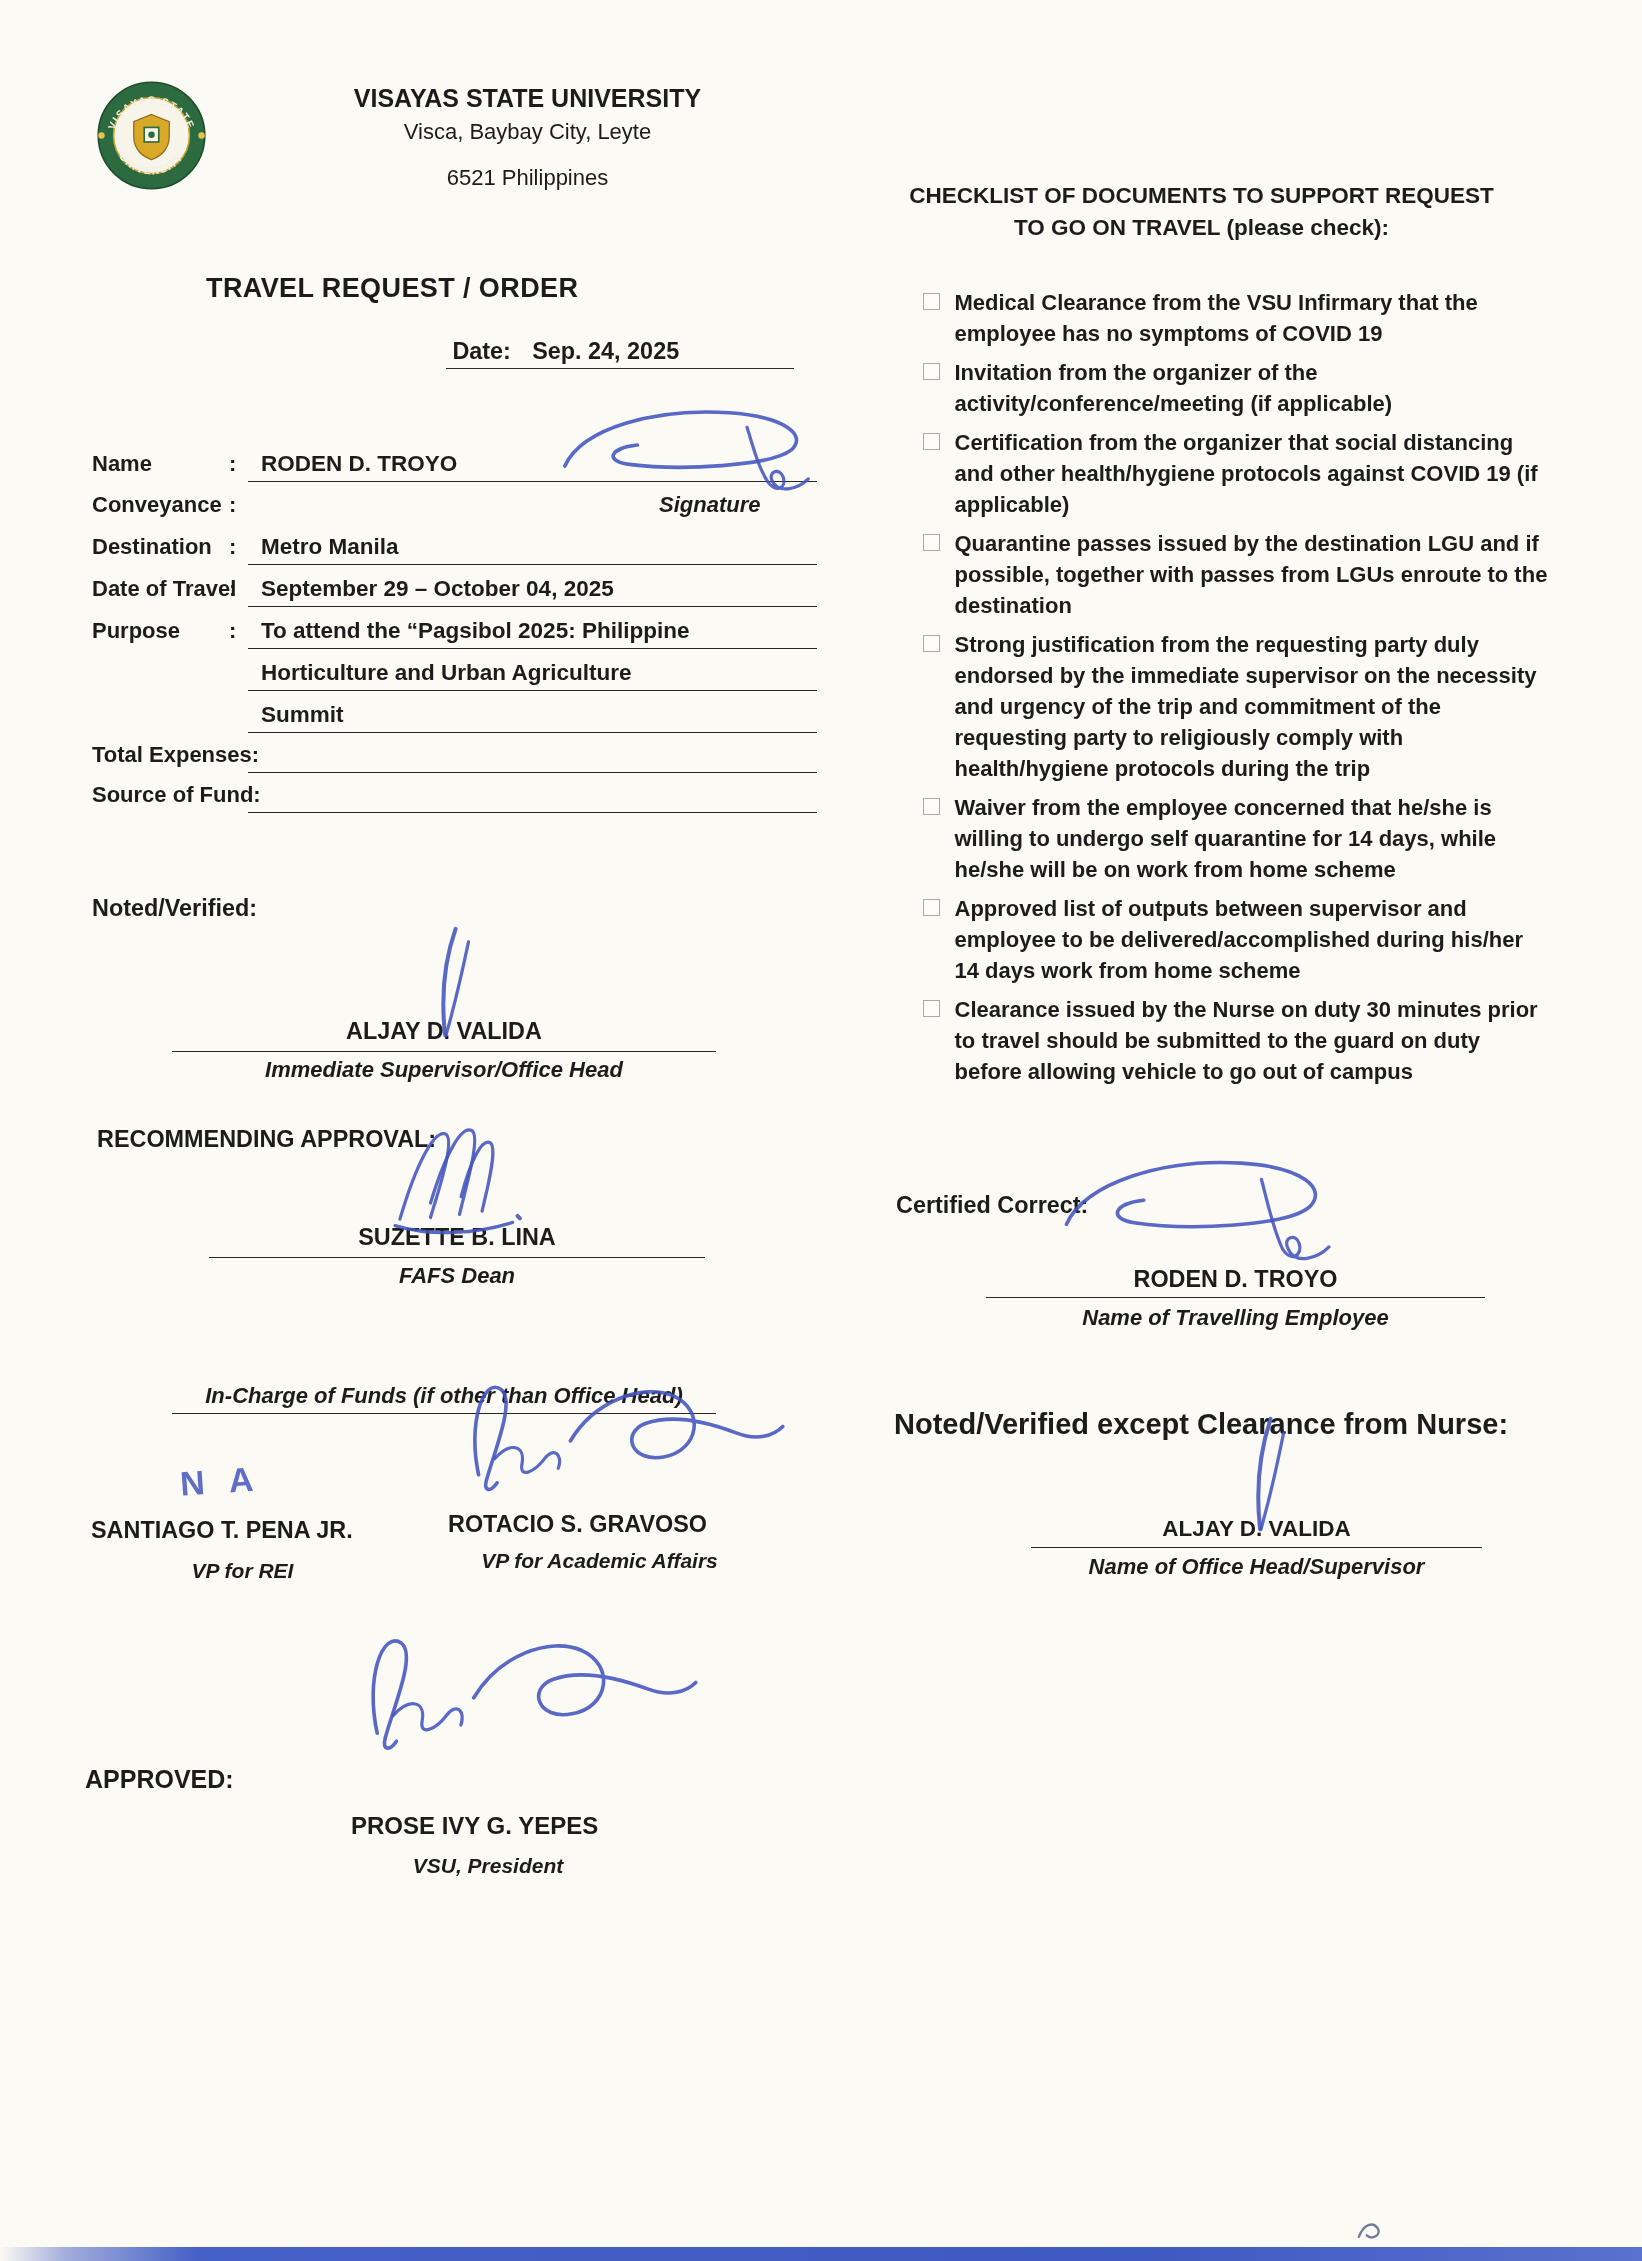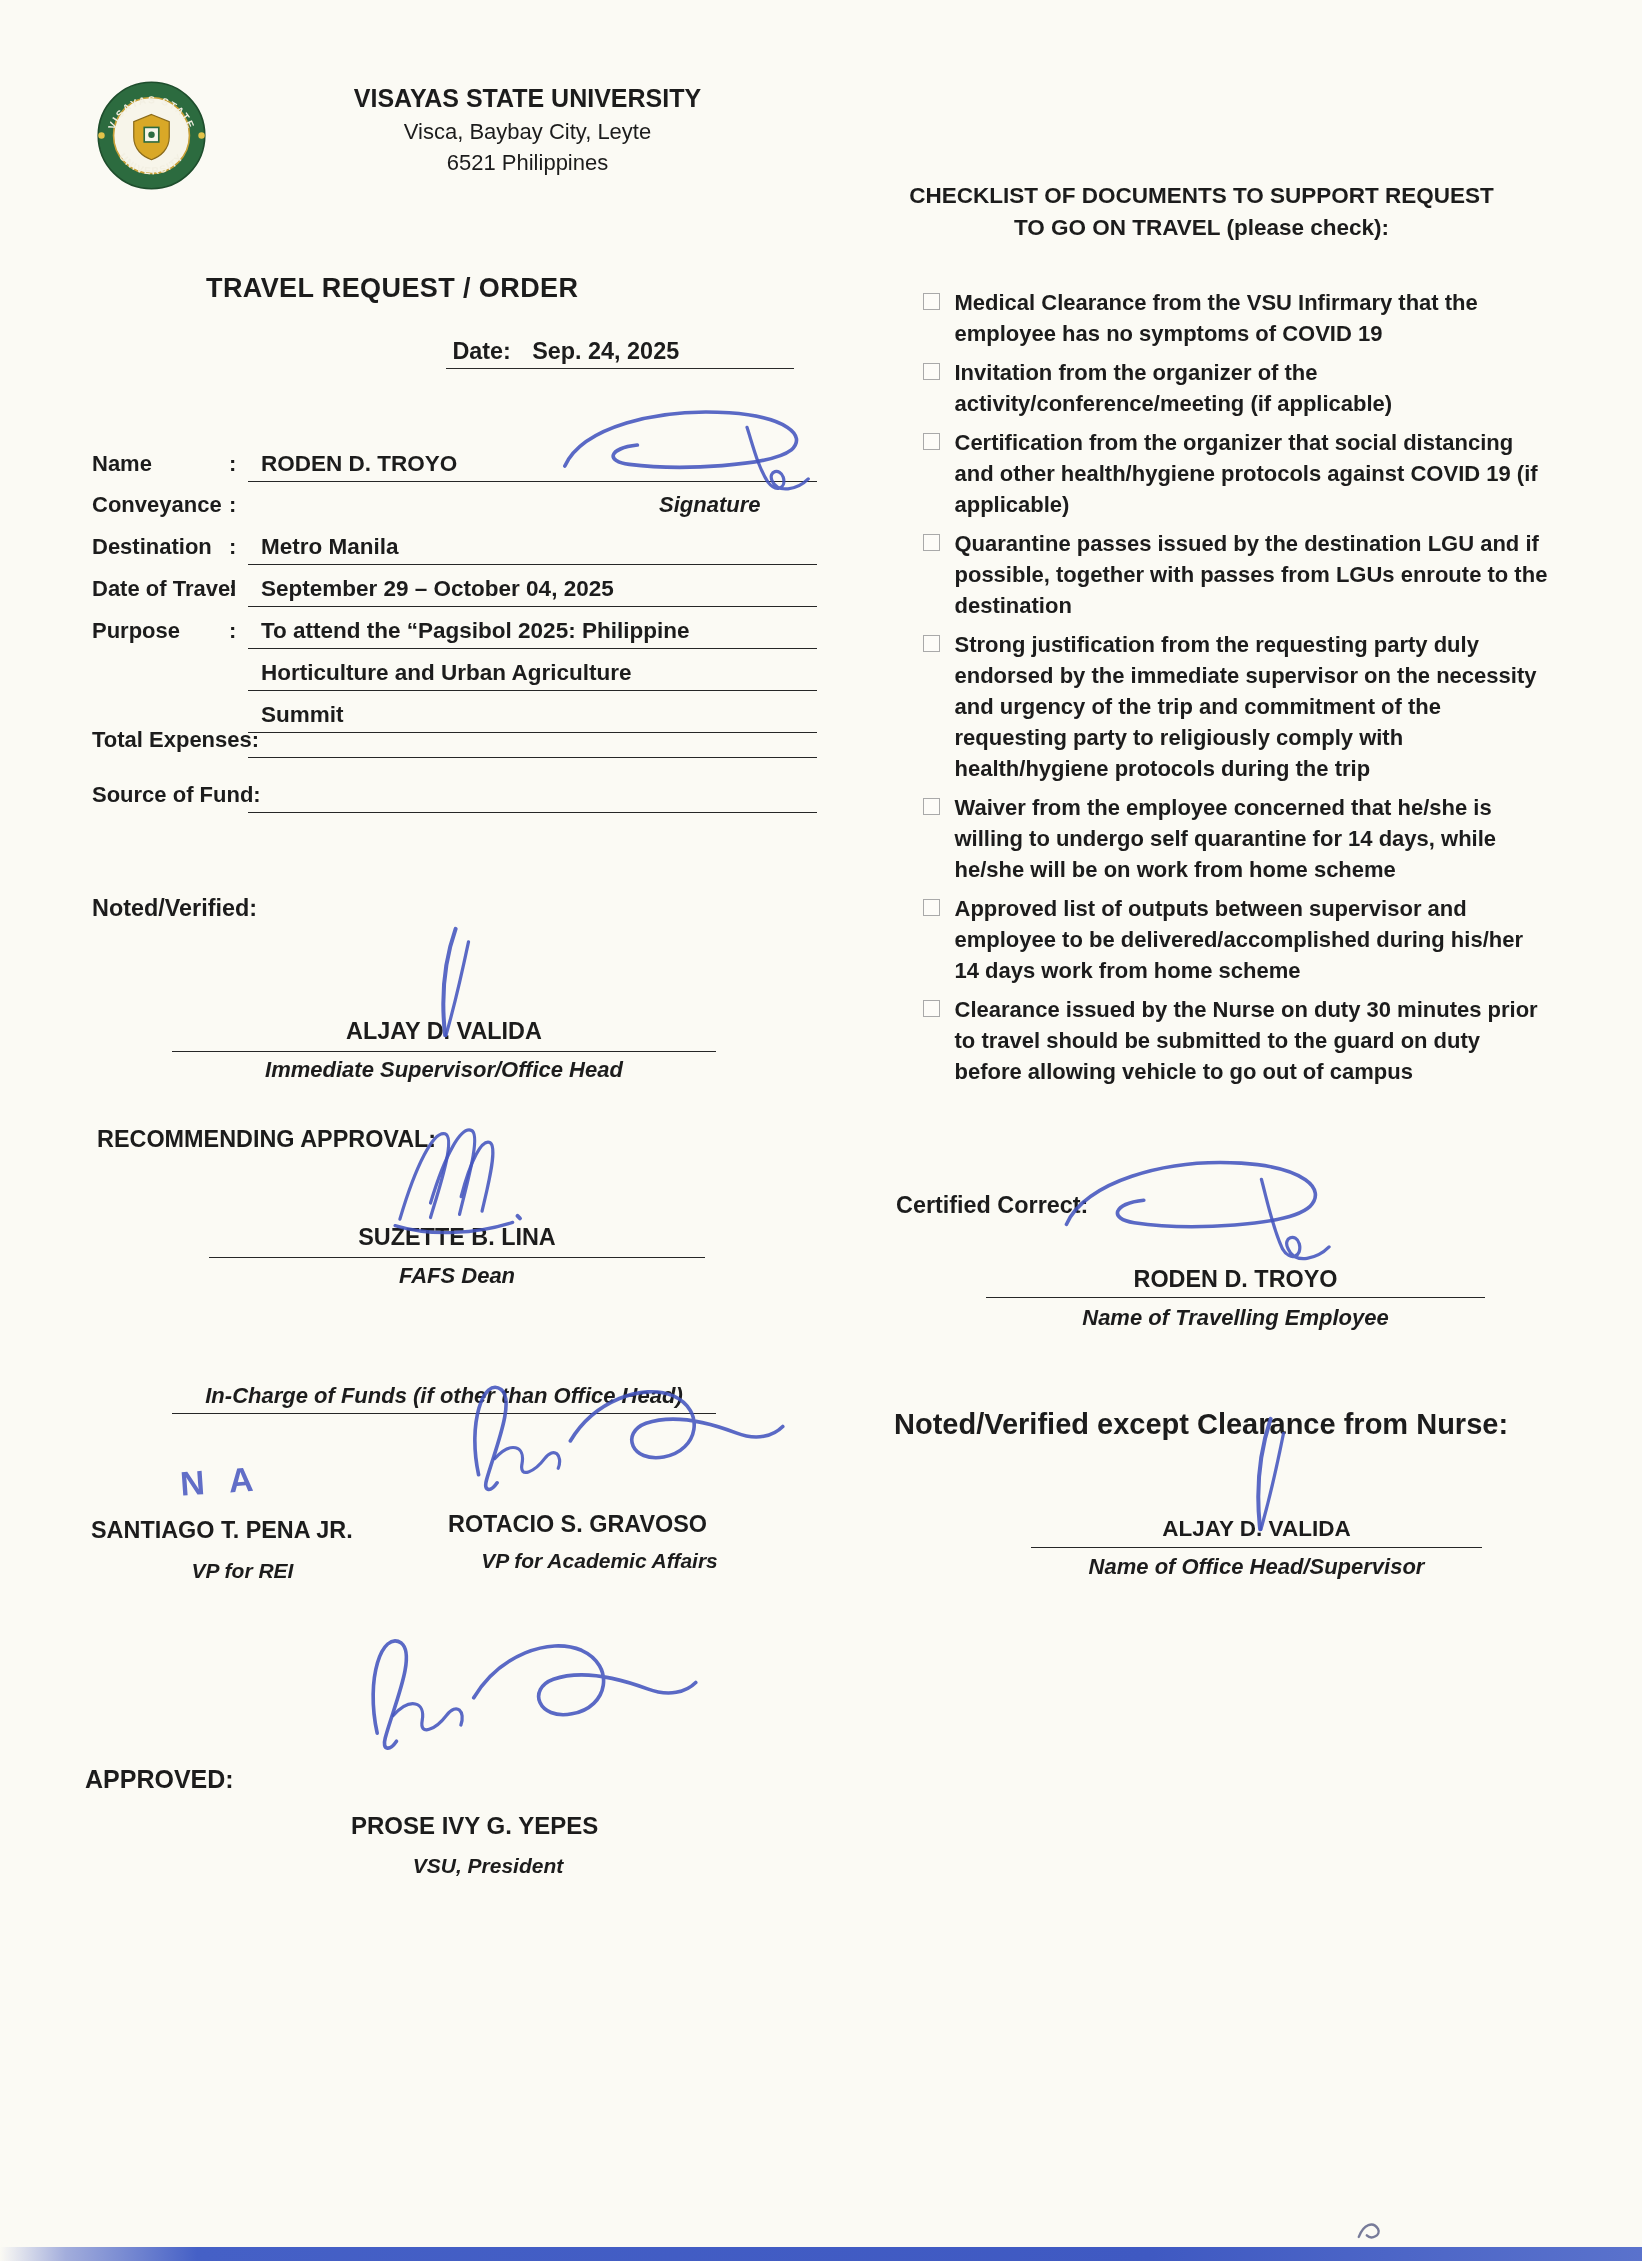--- a/index.html
+++ b/index.html
@@ -45,21 +45,21 @@
     <path d="M70,44 l22,9 v19 c0,15 -11,24 -22,28 c-11,-4 -22,-13 -22,-28 v-19 z" fill="#d9a827" stroke="#8a6a1a" stroke-width="1.5"></path>
     <rect x="61" y="60" width="18" height="18" fill="#f7f5ea" stroke="#2c6b3f" stroke-width="2"></rect>
     <circle cx="70" cy="69" r="4" fill="#2c6b3f"></circle>
     <circle cx="8" cy="70" r="4" fill="#e3c34a"></circle>
     <circle cx="132" cy="70" r="4" fill="#e3c34a"></circle>
   </svg>
 
   <div class="abs ctr" style="left:306px; top:84px; width:443px;">
     <div class="b" style="font-size:25px;">VISAYAS STATE UNIVERSITY</div>
     <div style="font-size:22px; margin-top:5.6px;">Visca, Baybay City, Leyte</div>
-    <div style="font-size:22px; margin-top:5px;">6521  Philippines</div>
+    <div style="font-size:22px; margin-top:20px;">6521  Philippines</div>
   </div>
 
   <div class="abs b" style="left:206px; top:256px; font-size:27px; letter-spacing:0.4px;margin-top:17px;">TRAVEL REQUEST / ORDER</div>
 
   <div class="abs uline" style="left:432px; top:332px; width:348px; height:37px; padding-top:6.4px;">
     <span class="b" style="font-size:23.4px; margin-left:6.4px;">Date:</span>
     <span class="b" style="font-size:23.4px; margin-left:17.7px;">Sep. 24, 2025</span>
   </div>
 
   <div class="row" style="top:445px;">
@@ -93,21 +93,21 @@
   </div>
 
   <div class="row" style="top:696px;">
     <div class="val">Summit</div>
   </div>
 
   <div class="row" style="top:654px;">
     <div class="val">Horticulture and Urban Agriculture</div>
   </div>
 
-  <div class="row" style="top:721px;">
+  <div class="row" style="top:736px;">
     <span class="lbl">Total Expenses:</span>
     <div class="val"></div>
   </div>
 
   <div class="row" style="top:776px;">
     <span class="lbl">Source of Fund:</span>
     <div class="val"></div>
   </div>
 
 

